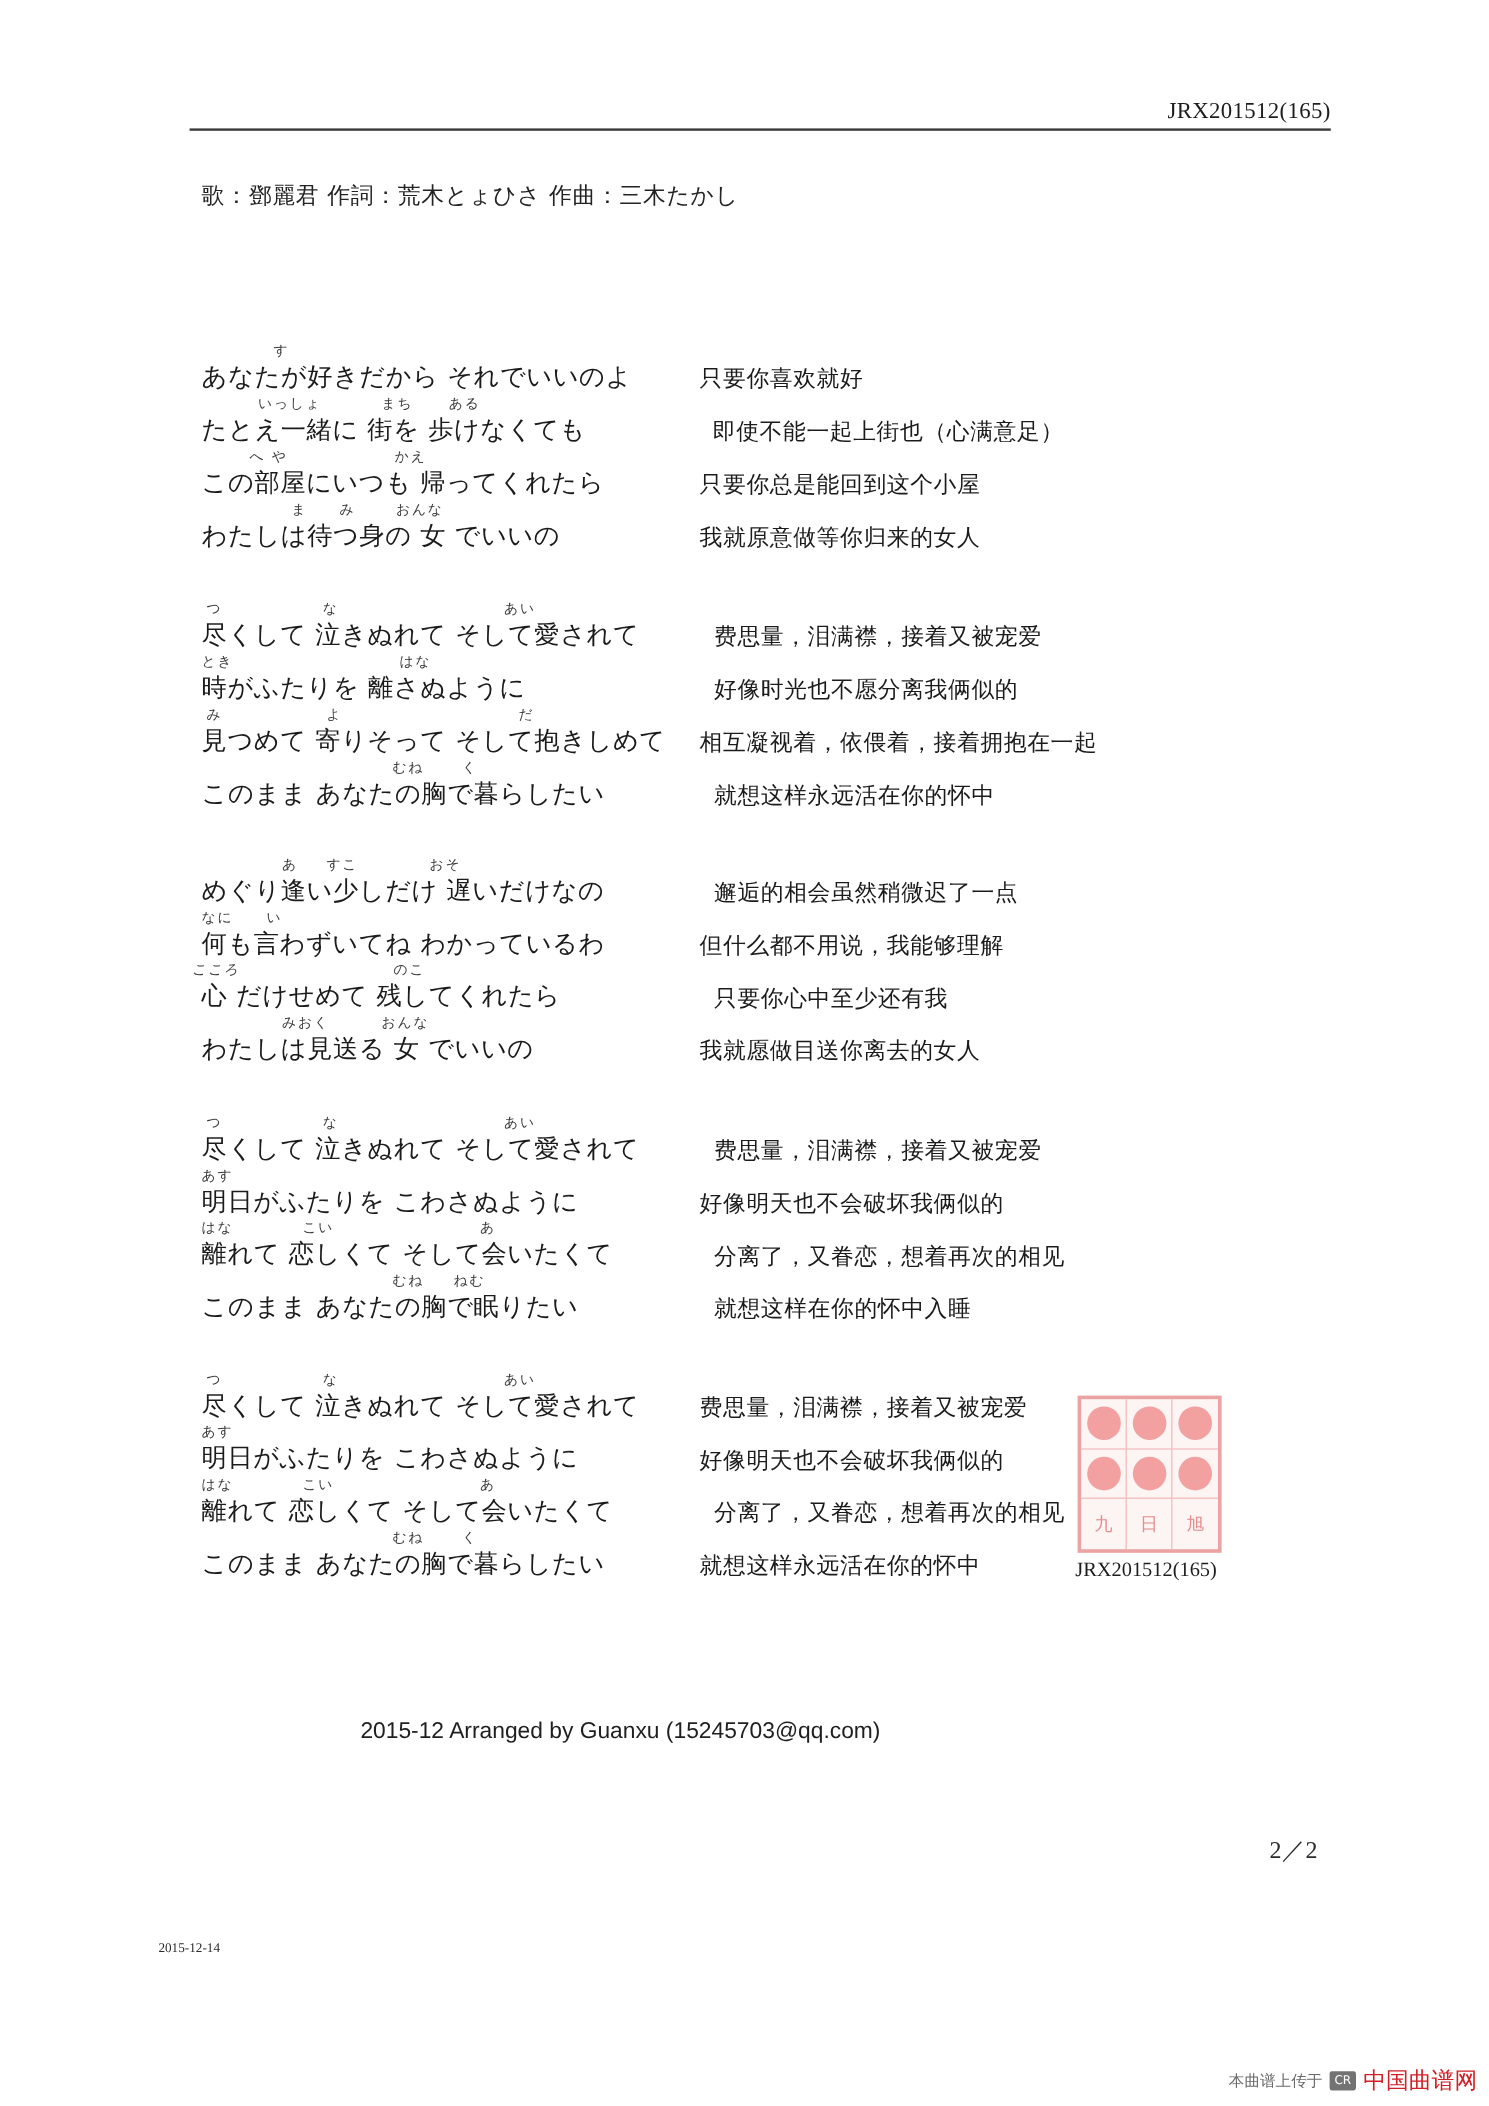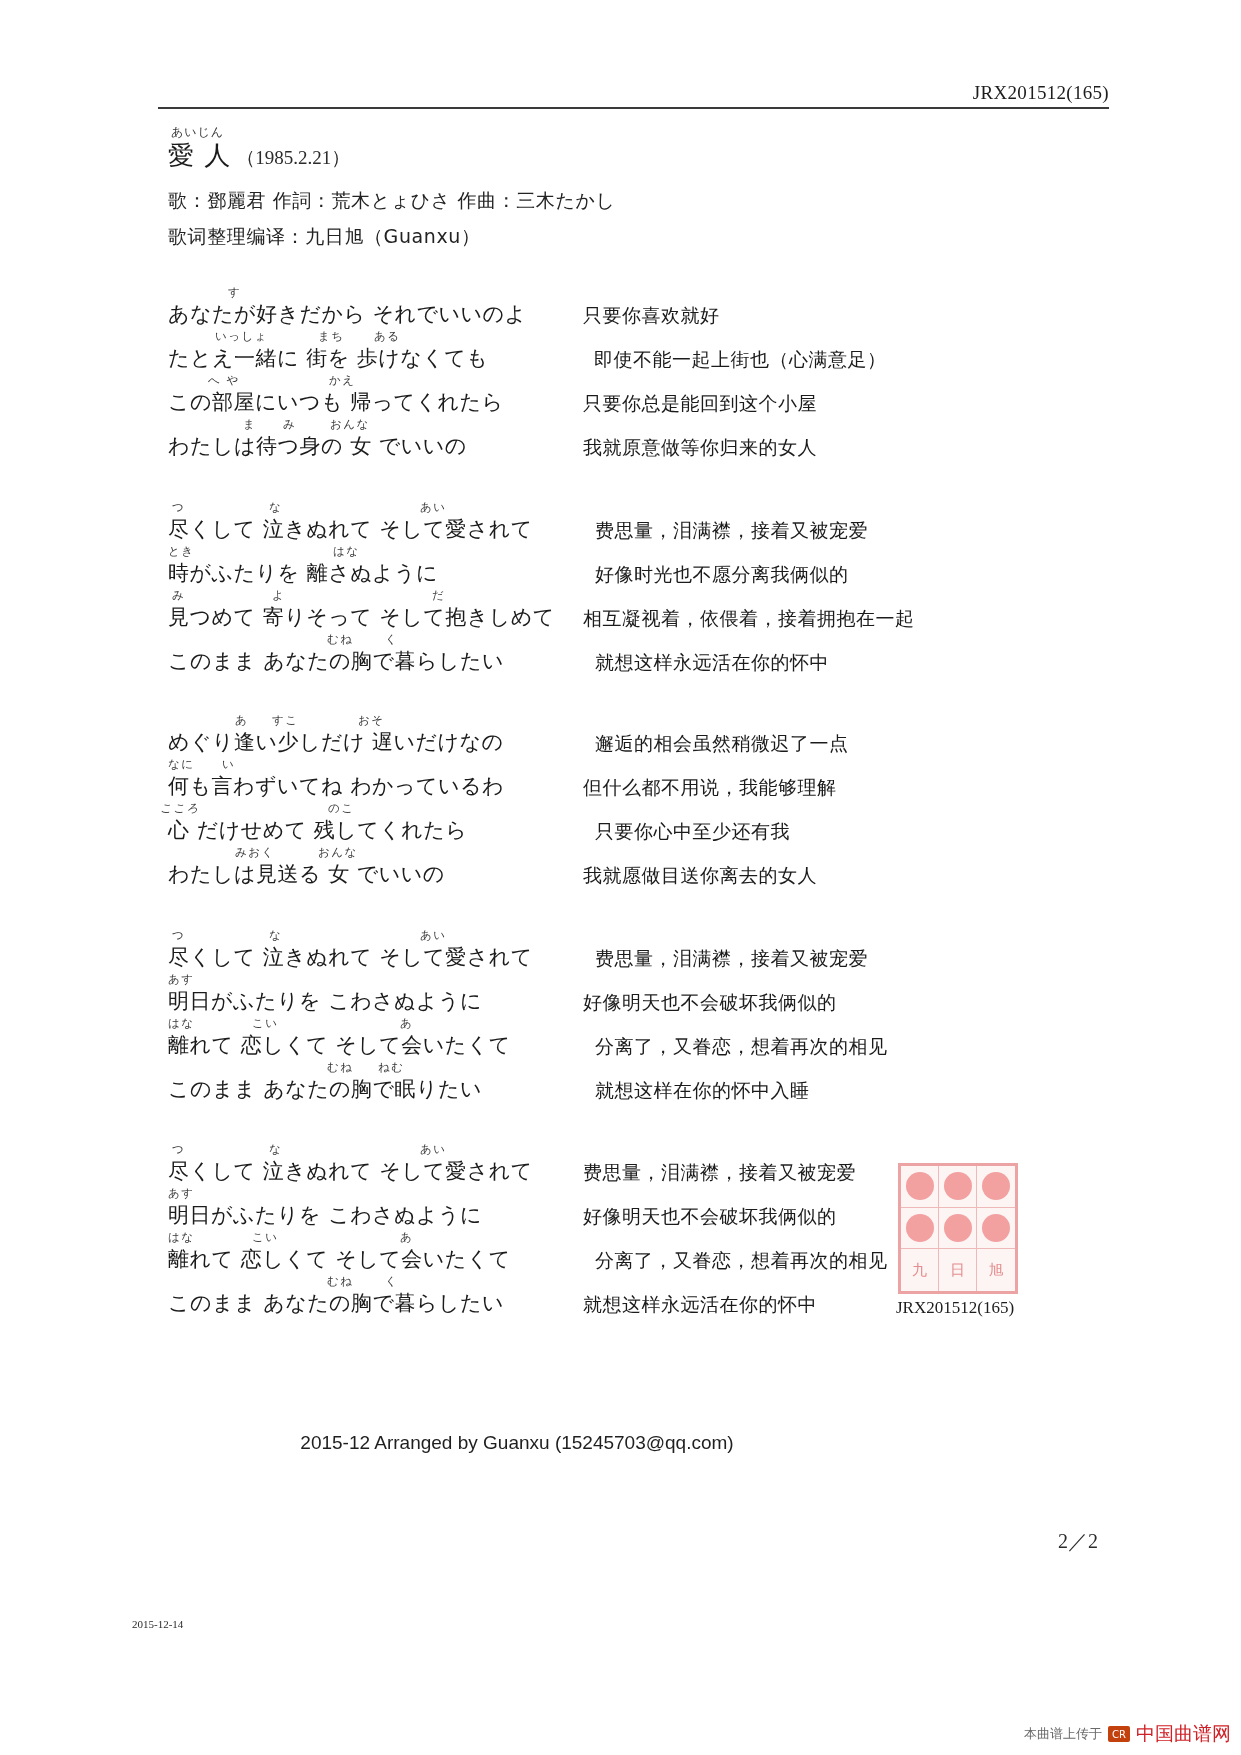--- a/index.html
+++ b/index.html
@@ -198,46 +198,40 @@
     gap: 6px;
     font-size: 13px;
     color: #6a6a6a;
   }
   .wm-badge {
     display: inline-flex;
     align-items: center;
     justify-content: center;
     width: 22px;
     height: 16px;
-    background: #c2410c;
+    background: #737373;
     color: #fff;
     font-size: 10px;
     border-radius: 2px;
   }
   .wm-red {
     color: #cf2127;
     font-size: 19px;
   }
 </style>
 </head>
 <body>
 
 <div class="page">
 
   <div class="doc-code">JRX201512(165)</div>
   <div class="header-rule"></div>
 
   <div class="title-block">
-    <div class="title-line">
-      <span class="title-furi">あいじん</span>
-      <span class="title-main">愛 人</span>
-      <span class="title-date">（1985.2.21）</span>
-    </div>
     <div class="credit">歌：鄧麗君  作詞：荒木とょひさ   作曲：三木たかし</div>
-    <div class="credit2">歌词整理编译：九日旭（Guanxu）</div>
   </div>
 
   <div id="verses-container">
       <div class="verse" style="top: 300px;">
         <div class="lyric-row">
           <span class="furi" style="left: 228px;">す</span>
           <span class="jp">あなたが好きだから それでいいのよ</span>
           <span class="cn" style="left: 583px;">只要你喜欢就好</span>
         </div>
         <div class="lyric-row">

